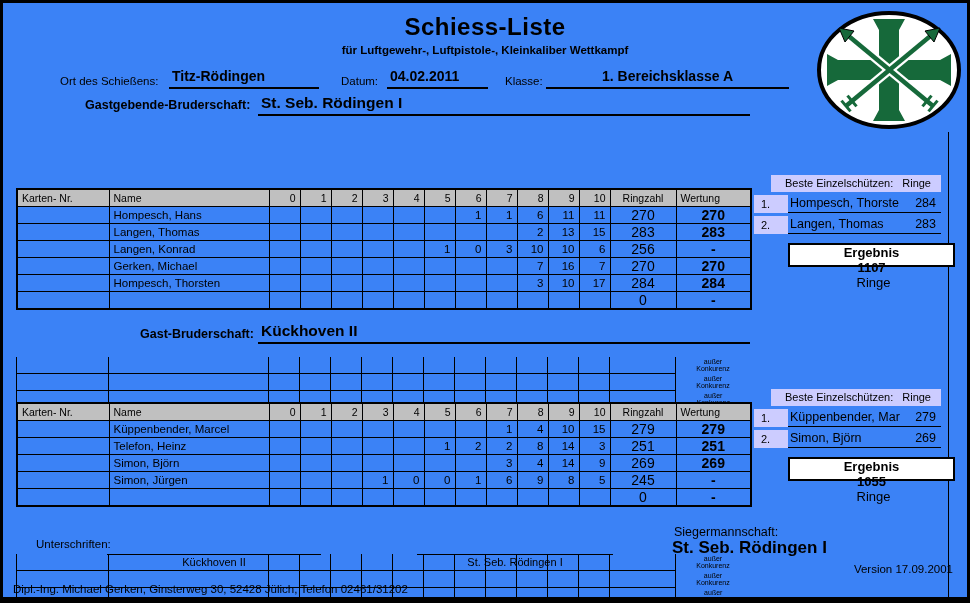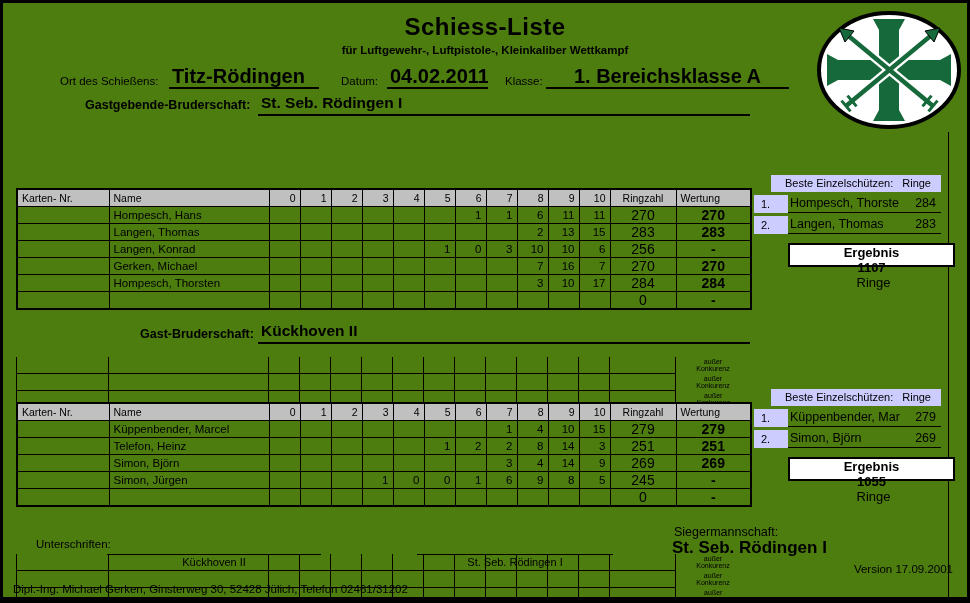--- a/index.html
+++ b/index.html
@@ -3,29 +3,29 @@
 <meta charset="utf-8">
 <style>
   :root{
     --gray:#c0c0c0;
     --lav:#ccccff;
     --green:#16693a;
   }
   html,body{margin:0;padding:0;background:#fff;}
   .page{
     position:relative;width:970px;height:603px;box-sizing:border-box;
-    background:#4d7c0f;border:3px solid #000;border-bottom:6px solid #000;
+    background:#3b82f6;border:3px solid #000;border-bottom:6px solid #000;
     font-family:"Liberation Sans","DejaVu Sans",sans-serif;color:#000;overflow:hidden;
   }
   .abs{position:absolute;}
   .title{top:10px;left:0;width:100%;text-align:center;font-size:24px;font-weight:bold;letter-spacing:0.5px;}
   .subtitle{top:41px;left:0;width:100%;text-align:center;font-size:11.5px;font-weight:bold;}
   .lbl{font-size:11.5px;white-space:nowrap;}
   .lbl-b{font-size:12.5px;font-weight:bold;white-space:nowrap;}
-  .uval{border-bottom:2px solid #000;font-weight:bold;font-size:20px;height:21px;line-height:21px;white-space:nowrap;overflow:hidden;box-sizing:content-box;padding-left:3px;}
+  .uval{border-bottom:2px solid #000;font-weight:bold;font-size:14px;height:21px;line-height:21px;white-space:nowrap;overflow:hidden;box-sizing:content-box;padding-left:3px;}
   .uval.center{text-align:center;padding-left:0;}
   .bigval{border-bottom:2px solid #000;font-weight:bold;font-size:15.5px;height:22px;line-height:22px;white-space:nowrap;overflow:hidden;padding-left:3px;}
 
   
   .tablewrap{position:absolute;left:13px;}
   table.score{border-collapse:collapse;table-layout:fixed;margin-top:47px;}
   table.score.main{border:2px solid #000;}
   .score th{background:var(--gray);font-weight:normal;font-size:10.5px;height:17px;border:1px solid #000;
             padding:0 4px;overflow:hidden;white-space:nowrap;box-sizing:border-box;}
   .score td{border:1px solid #000;height:17px;padding:0 4px;font-size:11.5px;overflow:hidden;white-space:nowrap;box-sizing:border-box;}

